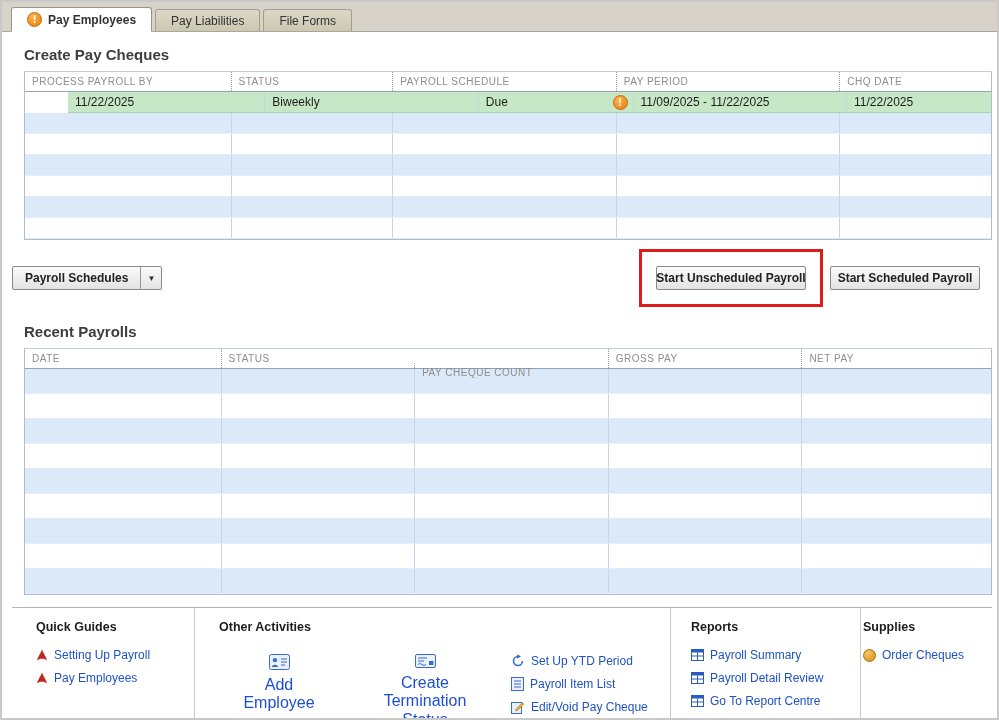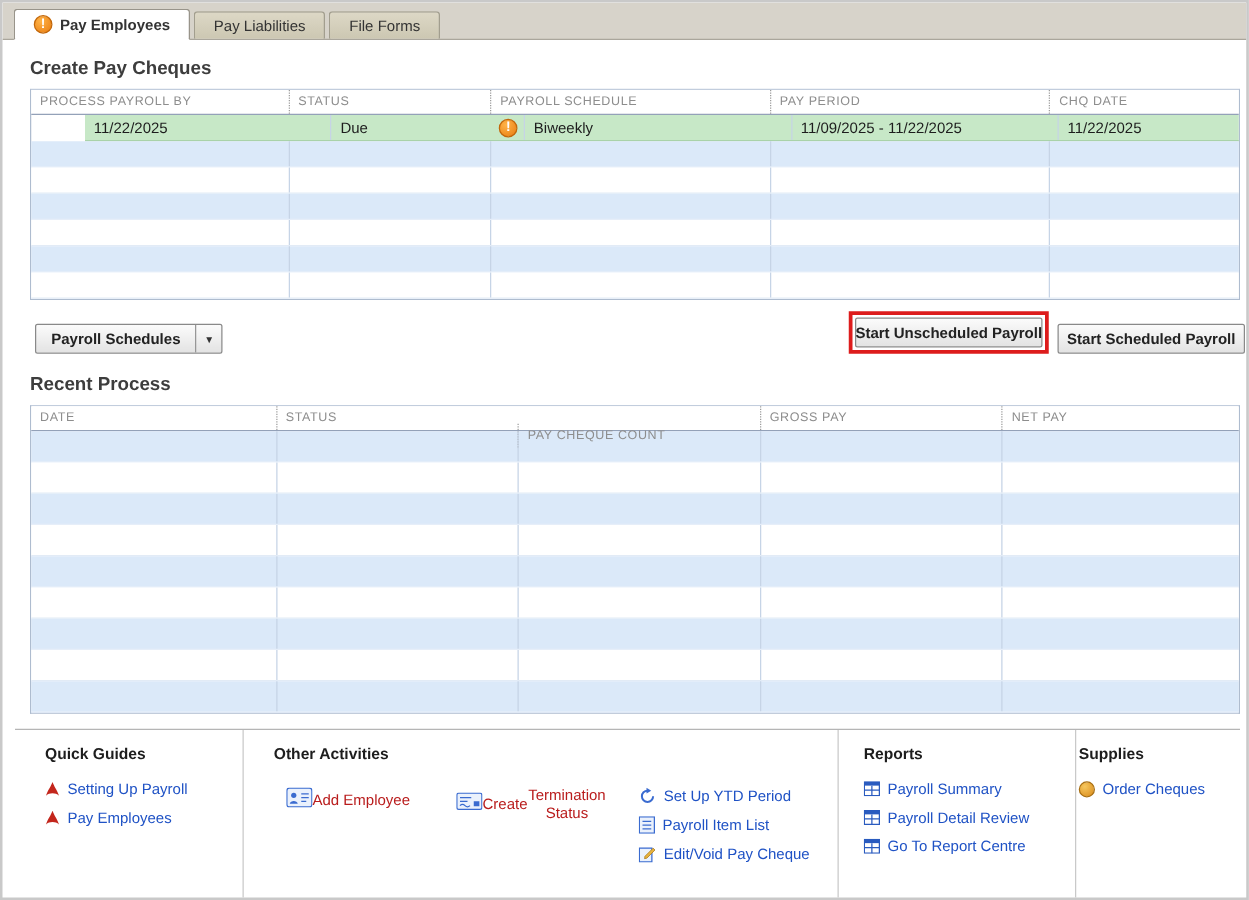--- a/index.html
+++ b/index.html
@@ -52,58 +52,58 @@
     font-size:12px; color:#1d1d1d; padding-left:7px; height:100%;
     display:flex; align-items:center; overflow:hidden; white-space:nowrap;
   }
   .cell + .cell { border-left:1px solid #c6d4e6; }
   
   .tc1{width:206px;} .tc2{width:162px;} .tc3{width:224px;} .tc4{width:224px;} .tc5{width:152px;}
   
   .rc1{width:196px;} .rc2{width:194px;} .rc3{width:194px;} .rc4{width:194px;} .rc5{width:190px;}
   .status-cell { justify-content:space-between; padding-right:5px; }
   
-  .btnbar { margin:9px 9px 0 26px; width:968px; display:flex; align-items:flex-end; }
+  .btnbar { margin:9px 9px 0 10px; width:968px; display:flex; align-items:center; }
   .btn {
     height:24px; background:linear-gradient(#fbfbfb,#e3e3e3);
     border:1px solid #898989; border-radius:2px;
     font-size:12px; font-weight:bold; color:#222;
     display:inline-flex; align-items:center; justify-content:center;
     padding:0 13px; cursor:pointer; font-family:"Liberation Sans", sans-serif; white-space:nowrap;
   }
   .btn-split { padding:0; }
   .btn-split .btn-label { padding:0 12px; }
   .btn-arrow {
     width:21px; height:100%; border-left:1px solid #979797;
     display:inline-flex; align-items:center; justify-content:center; color:#333;
   }
   .btn-arrow::after { content:"▼"; font-size:8px; }
-  .red-wrap { margin-left:auto; border:3px solid #dd1c1c; padding:2px; display:inline-flex; }
+  .red-wrap { margin-left:auto; border:3px solid #dd1c1c; padding:14px; display:inline-flex; }
   .sched-btn { margin-left:7px; width:150px; }
   .unsched-btn { width:150px; }
   
   .footer {
     margin:12px 9px 0 10px; width:980px; height:138px;
     border-top:1px solid #b5b5b5; display:flex;
   }
   .fcol { padding:12px 0 0 24px; height:100%; }
   .fcol + .fcol { border-left:1px solid #c9c9c9; }
   .fcol-qg { width:182px; }
   .fcol-oa { width:476px; }
   .fcol-rp { width:190px; padding-left:20px; }
   .fcol-sp { width:132px; padding-left:2px; }
   .ftitle { font-size:12.5px; font-weight:bold; color:#1d1d1d; margin-bottom:14px; }
   .link {
     color:#1f52c5; font-size:12px; display:flex; align-items:center; gap:6px;
     margin-bottom:9px; cursor:pointer; white-space:nowrap;
   }
   .oa-row { display:flex; align-items:flex-start; }
   .activity {
-    display:flex; align-items:center; text-align:center;
-    color:#b91c1c; font-size:12px; cursor:pointer; margin-top:6px; line-height:1.15;
+    display:flex; flex-direction:column; align-items:center; text-align:center;
+    color:#1d4ed8; font-size:16px; cursor:pointer; margin-top:6px; line-height:1.15;
   }
   .activity .aicon { margin-bottom:6px; }
   .act-add { width:100px; margin-left:10px; }
   .act-term { width:120px; margin-left:36px; }
   .oa-links { margin-left:26px; margin-top:6px; }
   .icon { display:inline-flex; flex:0 0 auto; }
   .coin {
     width:13px; height:13px; border-radius:50%;
     background:radial-gradient(circle at 35% 30%, #f6c75e, #d98a1a);
     border:1px solid #a86f12;
@@ -132,25 +132,25 @@
   <div class="table">
     <div class="thead">
       <div class="th tc1" style="text-transform: uppercase;">Process Payroll By</div>
       <div class="th tc2" style="text-transform: uppercase;">Status</div>
       <div class="th tc3" style="text-transform: uppercase;">Payroll Schedule</div>
       <div class="th tc4" style="text-transform: uppercase;">Pay Period</div>
       <div class="th tc5" style="text-transform: uppercase;">Chq Date</div>
     </div>
     <div class="row green">
       <div class="cell tc1">11/22/2025</div>
+      <div class="cell tc3">Biweekly</div>
       <div class="cell tc2 status-cell">
         <span>Due</span>
         <span class="warn"></span>
       </div>
-      <div class="cell tc3">Biweekly</div>
       <div class="cell tc4">11/09/2025 - 11/22/2025</div>
       <div class="cell tc5">11/22/2025</div>
     </div>
     <div class="row blue">
         <div class="cell tc1"></div>
         <div class="cell tc2"></div>
         <div class="cell tc3"></div>
         <div class="cell tc4"></div>
         <div class="cell tc5"></div>
       </div>
@@ -195,21 +195,21 @@
     <div class="btn btn-split">
       <span class="btn-label">Payroll Schedules</span>
       <span class="btn-arrow"></span>
     </div>
     <span class="red-wrap">
       <button class="btn unsched-btn">Start Unscheduled Payroll</button>
     </span>
     <button class="btn sched-btn">Start Scheduled Payroll</button>
   </div>
 
-  <div class="sec-title sec-title2">Recent Process</div>
+  <div class="sec-title sec-title2">Recent Payrolls</div>
 
   <div class="table">
     <div class="thead">
       <div class="th rc1" style="text-transform: uppercase;">Date</div>
       <div class="th rc2" style="text-transform: uppercase;">Status</div>
       <div class="th rc3" style="text-transform: uppercase; margin-top: 27px;">Pay Cheque Count</div>
       <div class="th rc4" style="text-transform: uppercase;">Gross Pay</div>
       <div class="th rc5" style="text-transform: uppercase;">Net Pay</div>
     </div>
     <div class="row row2 blue">

